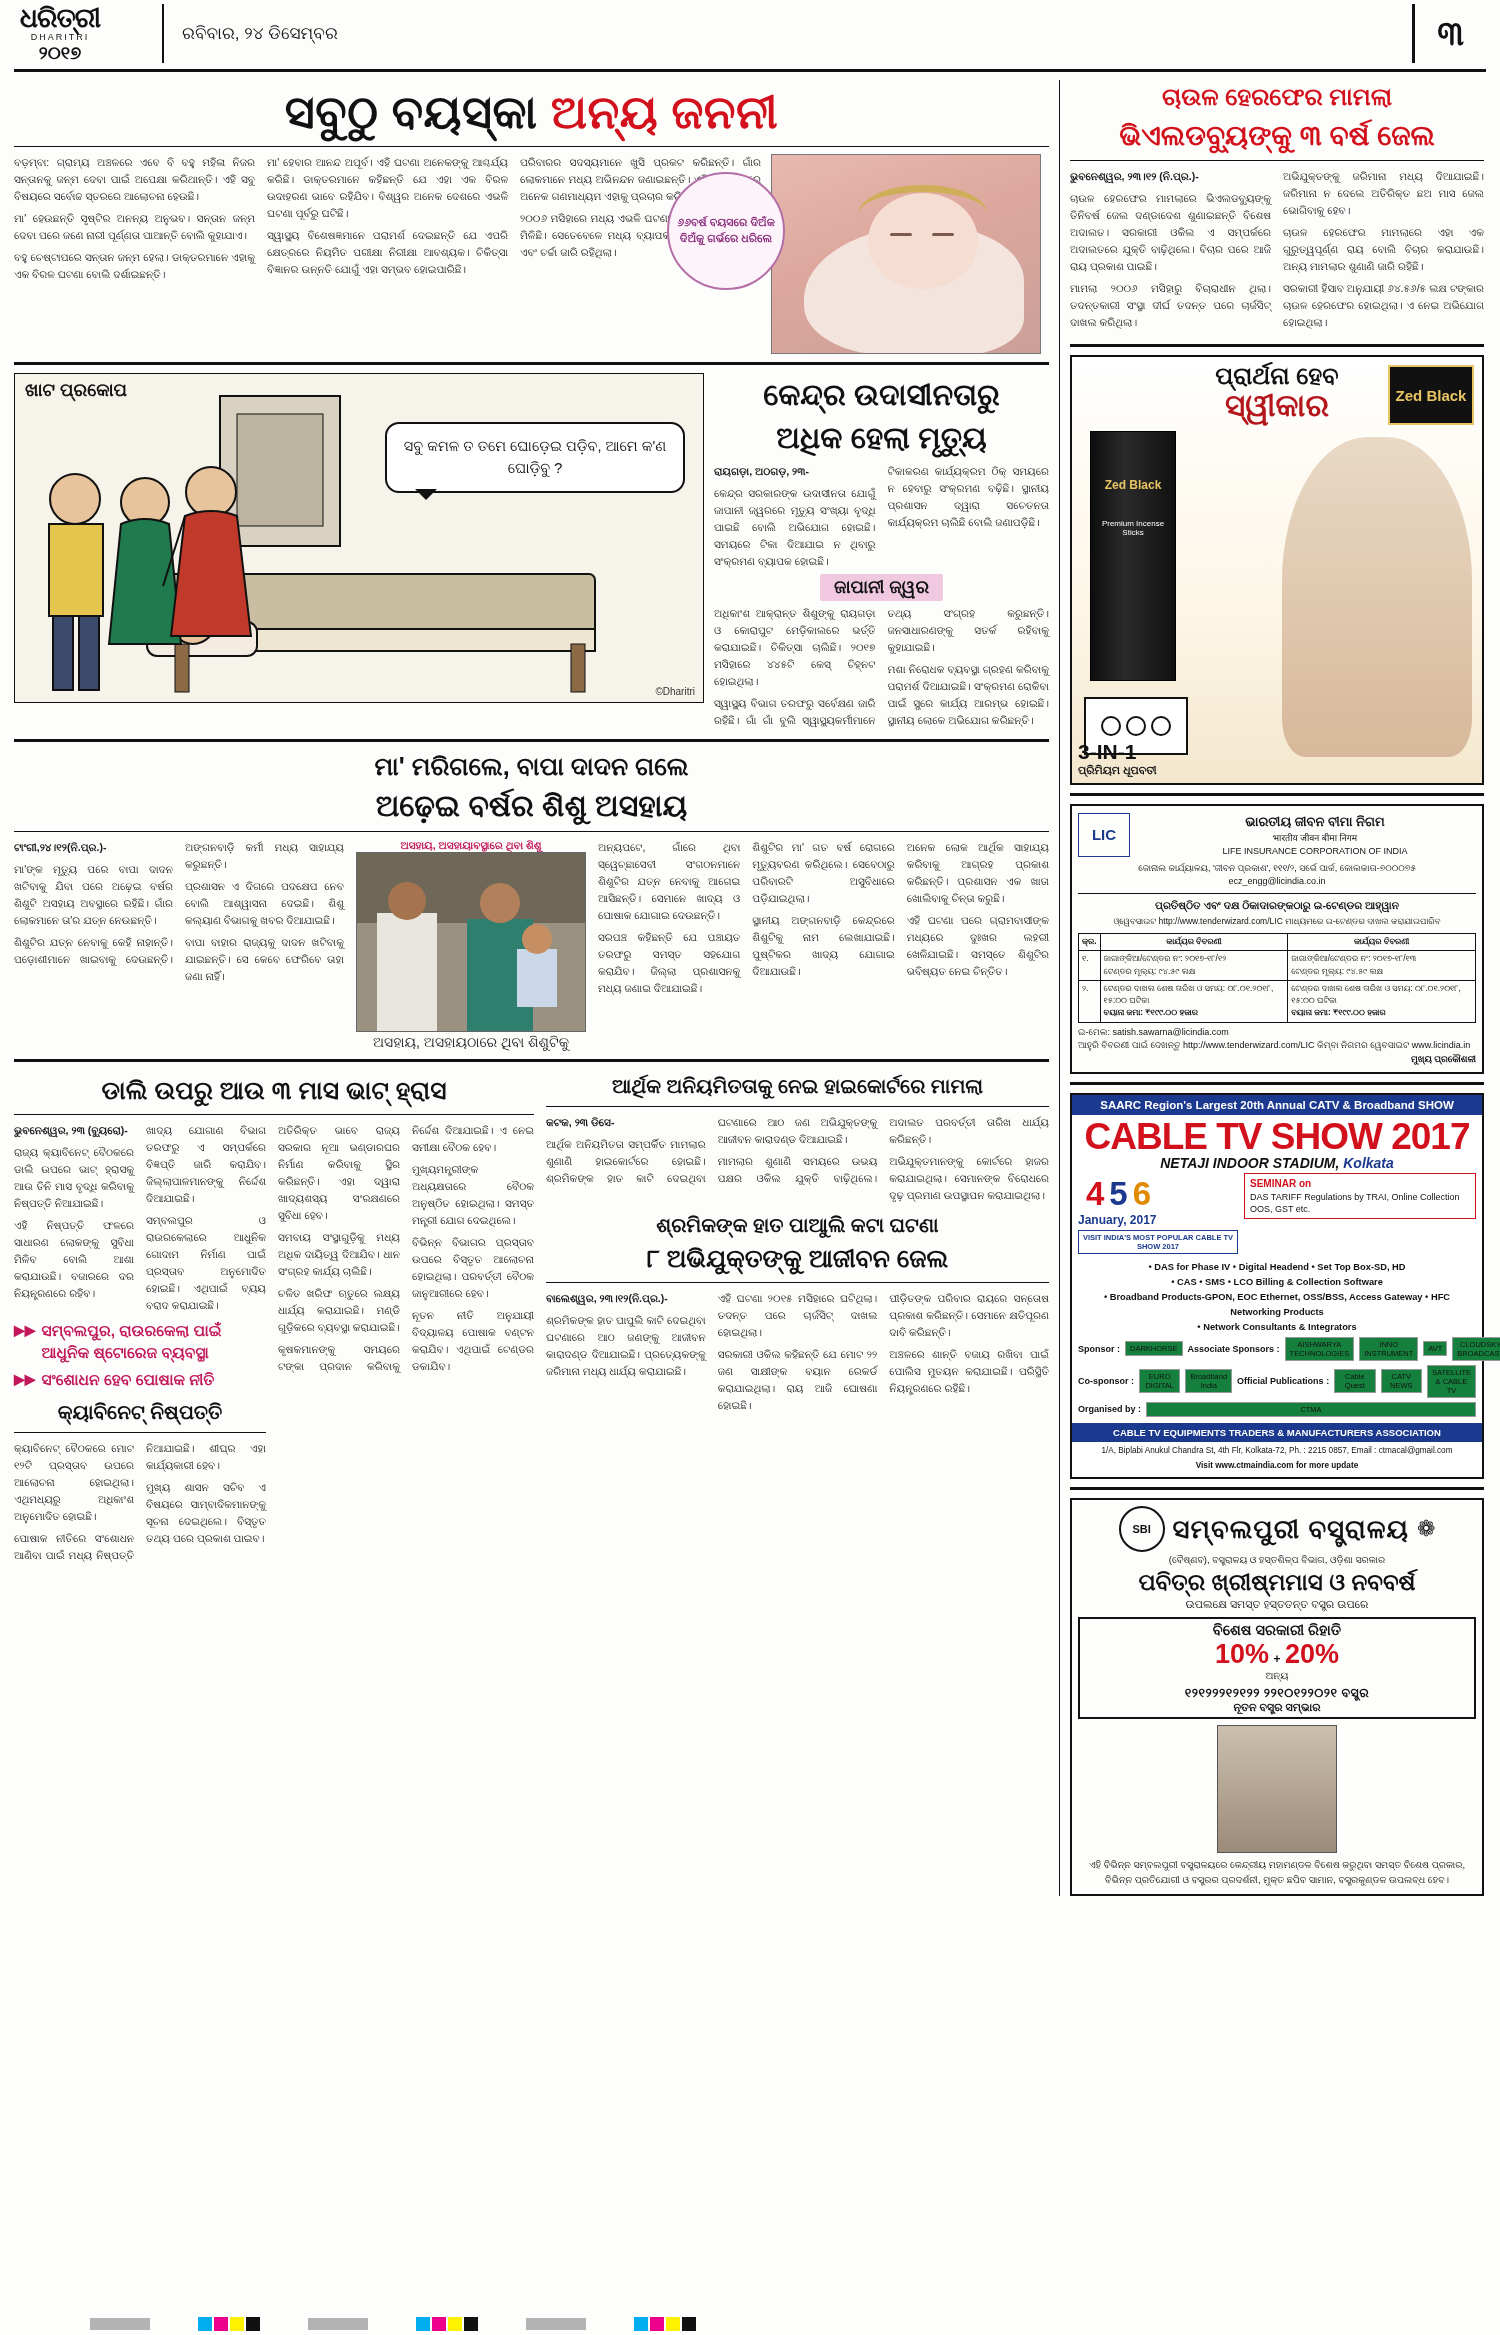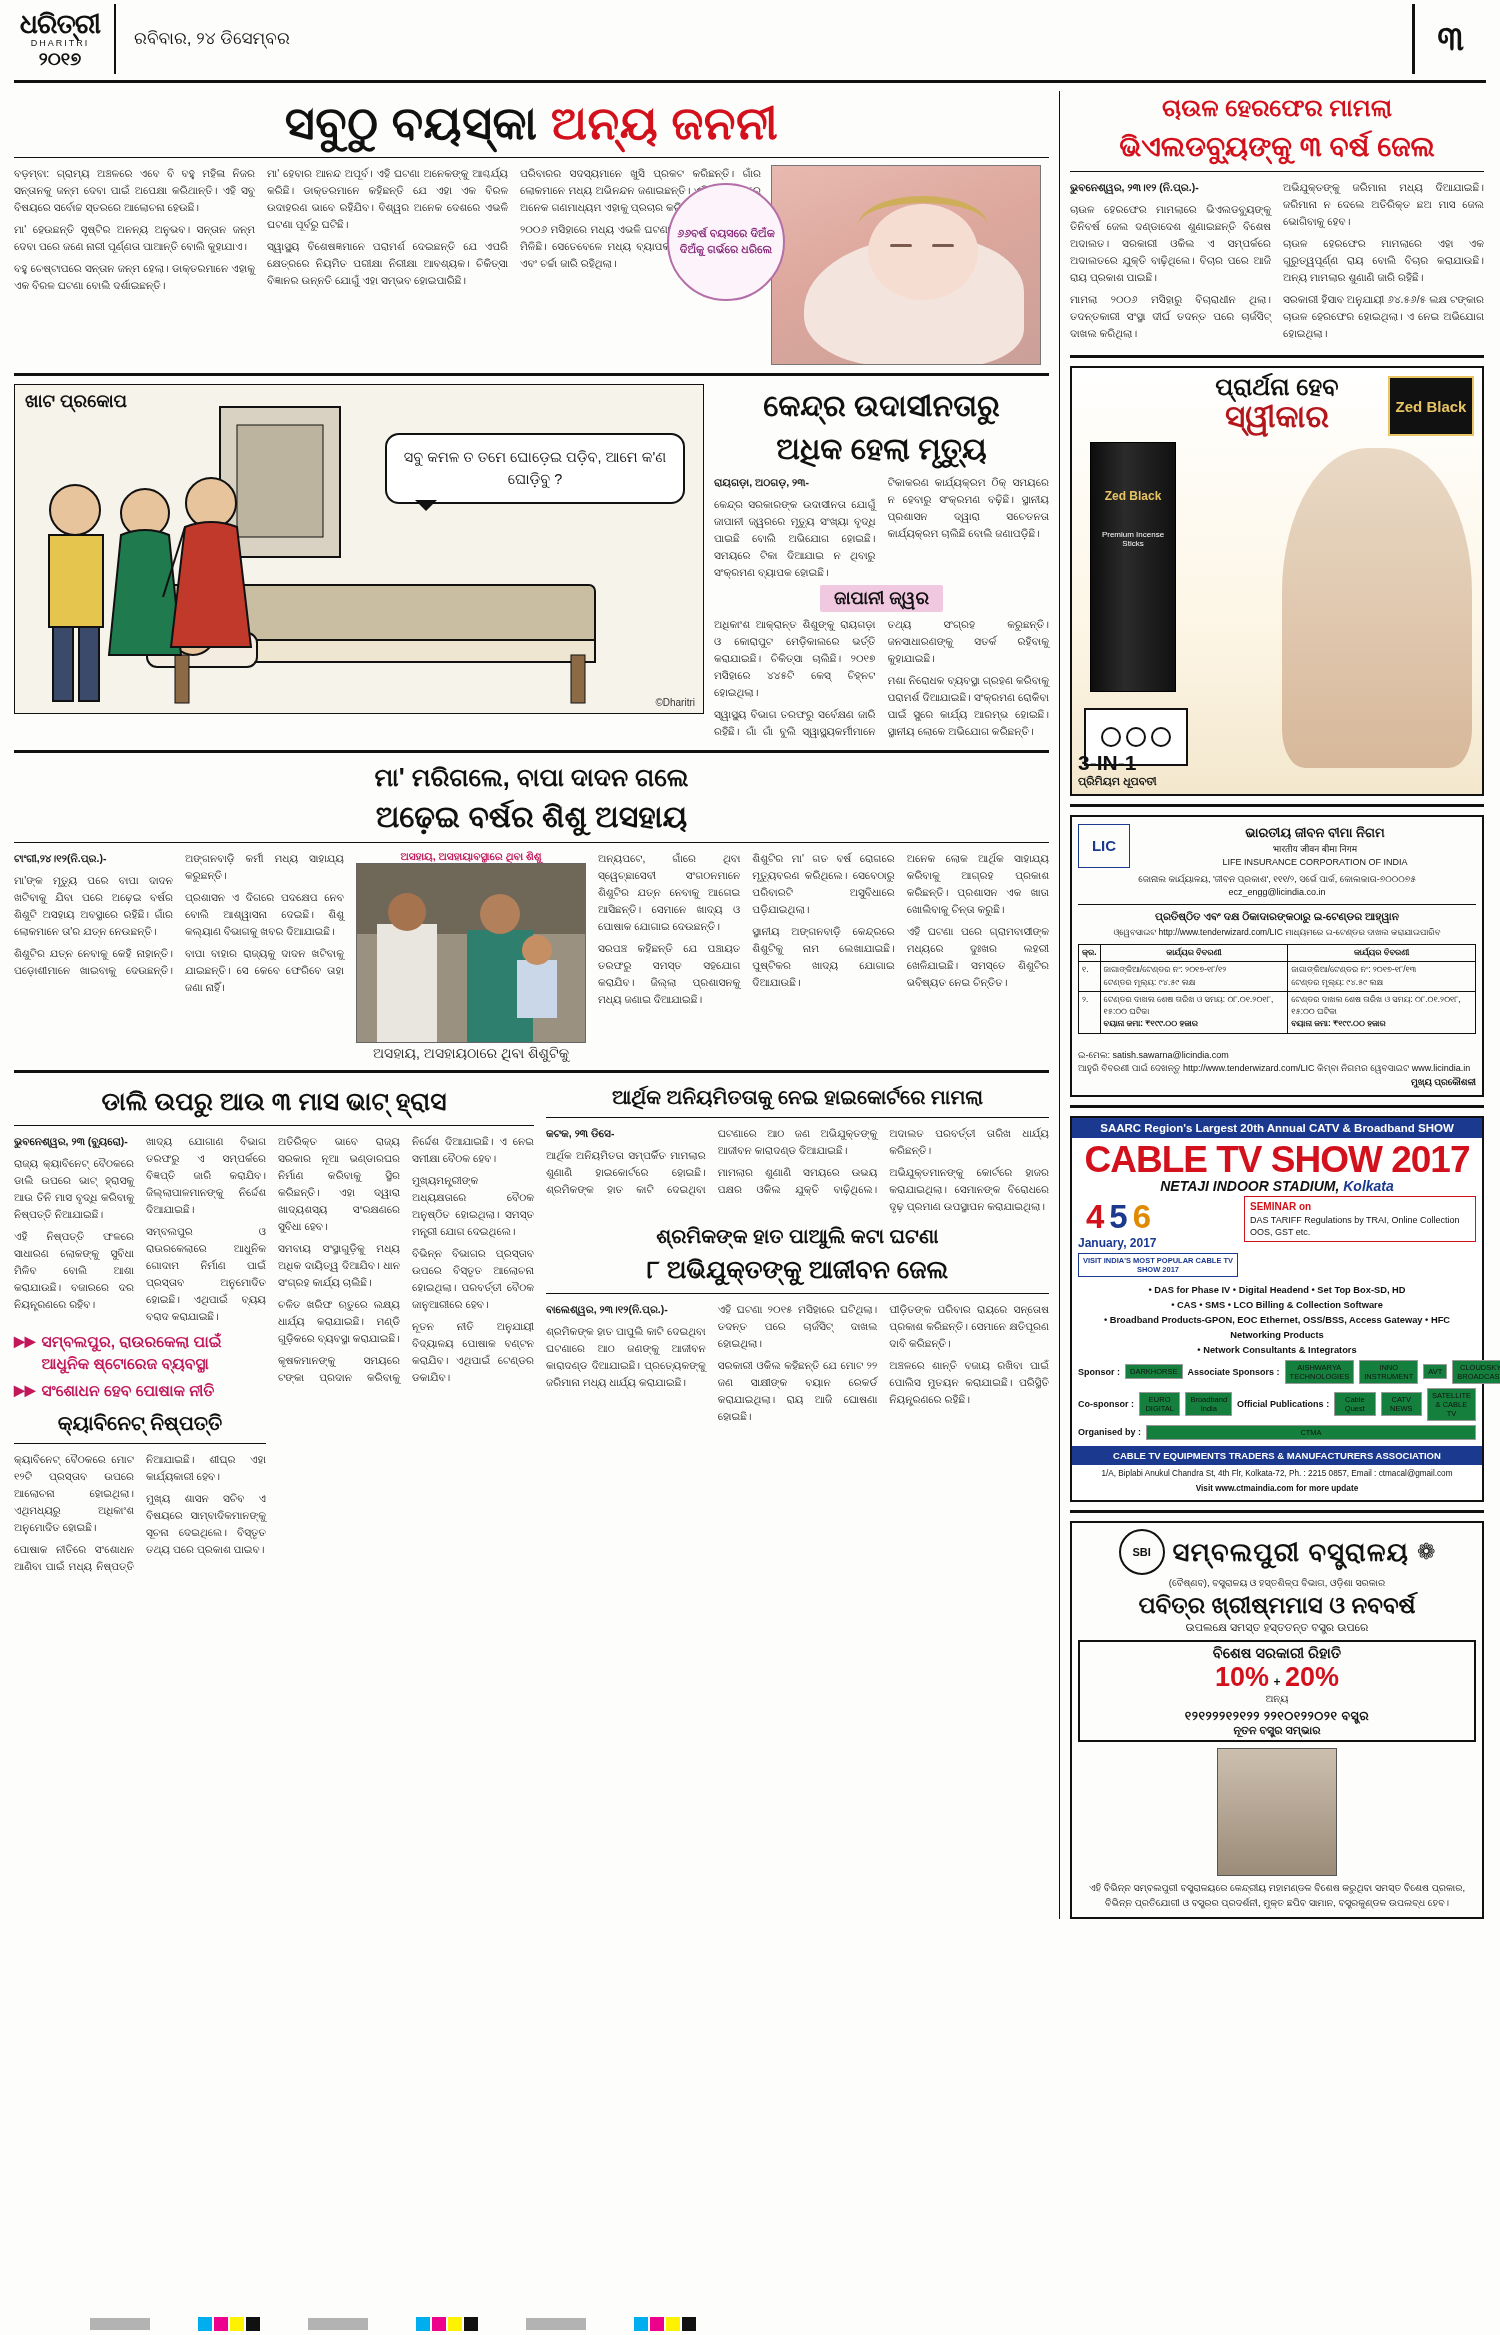--- a/index.html
+++ b/index.html
@@ -11,21 +11,21 @@
     color:#111;
     position:relative;
     overflow:hidden;
   }
   .page { width:1500px; height:2335px; position:relative; padding:0 14px; }
 
   
   .masthead {
     display:flex; align-items:stretch;
     border-bottom:3px solid #111;
-    height:83px; padding:4px 0 6px 0;
+    height:72px; padding:4px 0 6px 0;gap:48px;
   }
   .logo-box {
     width:92px; display:flex; flex-direction:column; align-items:center;
     justify-content:center; line-height:1;
   }
   .logo-main { font-size:27px; font-weight:bold; letter-spacing:-1px; }
   .logo-sub  { font-size:9px; letter-spacing:2px; margin-top:1px; }
   .logo-year { font-size:18px; font-weight:bold; margin-top:2px; }
   .mast-date {
     flex:1; border-left:2px solid #111; margin-left:8px; padding-left:18px;
@@ -503,21 +503,21 @@
               <span>ଟେଣ୍ଡର ଦାଖଲ ଶେଷ ତାରିଖ ଓ ସମୟ: ୦୮.୦୧.୨୦୧୮, ୧୫:୦୦ ଘଟିକା</span><br>
               <b>ବୟାନା ଜମା: ₹୧୯୯.୦୦ ହଜାର</b>
             </td>
             <td>
               <span>ଟେଣ୍ଡର ଦାଖଲ ଶେଷ ତାରିଖ ଓ ସମୟ: ୦୮.୦୧.୨୦୧୮, ୧୫:୦୦ ଘଟିକା</span><br>
               <b>ବୟାନା ଜମା: ₹୧୯୯.୦୦ ହଜାର</b>
             </td>
           </tr>
         </tbody>
           </table>
-        <div style="margin-top:15px;">
+        <div style="margin-top:3px;">
           <span>ଇ-ମେଲ:</span>
           <span>satish.sawarna@licindia.com</span>
         </div>
         <div>ଆହୁରି ବିବରଣୀ ପାଇଁ ଦେଖନ୍ତୁ http://www.tenderwizard.com/LIC କିମ୍ବା ନିଗମର ୱେବସାଇଟ www.licindia.in</div>
         <div style="text-align:right; font-weight:bold;">ମୁଖ୍ୟ ପ୍ରକୌଶଳୀ</div>
       </div>
 
       <div class="rule-thick"></div>
 
       <div class="ad-cable">

